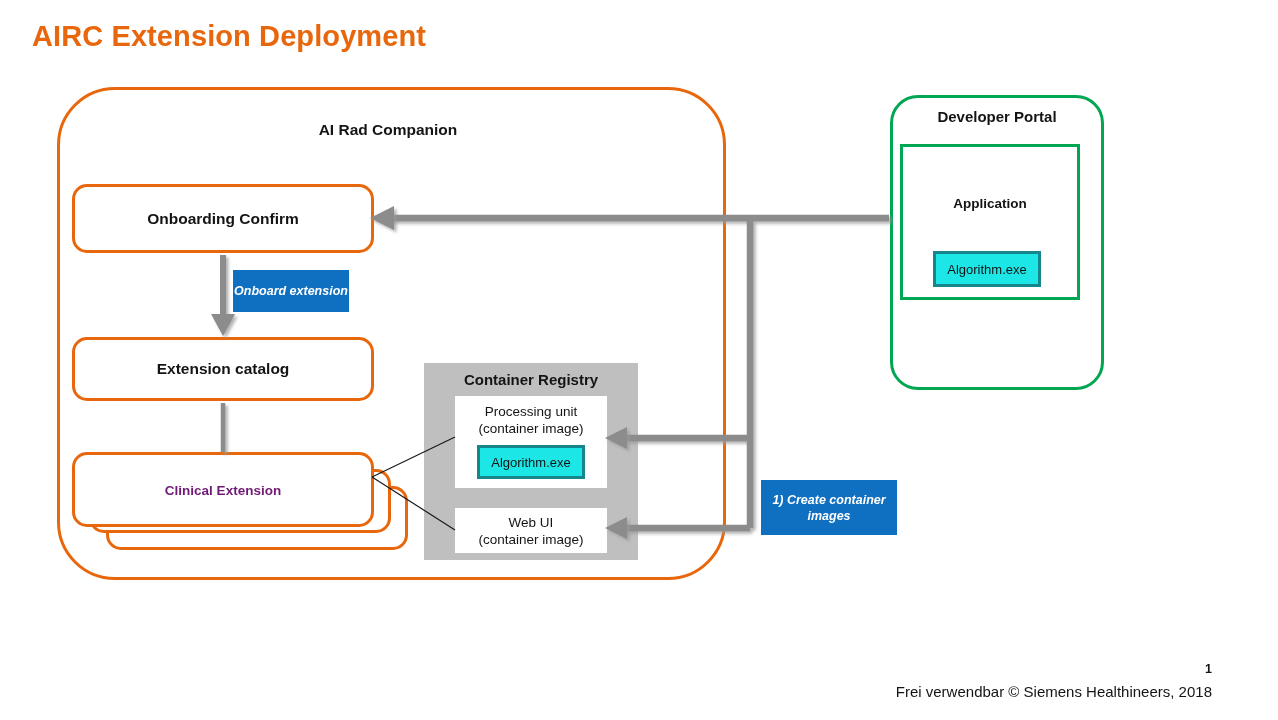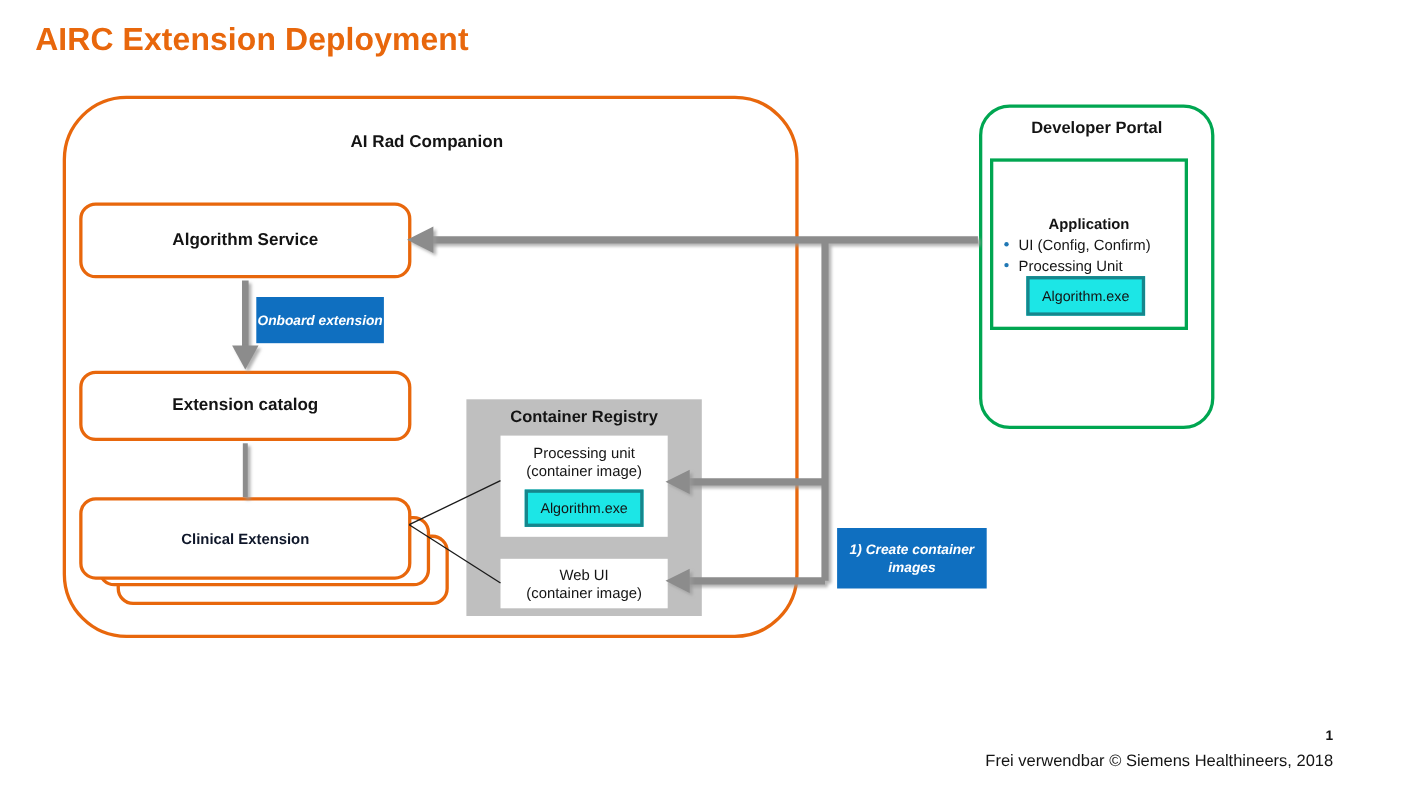--- a/index.html
+++ b/index.html
@@ -39,21 +39,21 @@
     text-align:center; font-size:15.5px; font-weight:bold; color:#141414;
   }
 
   #onboarding-service{ left:72px; top:184px; width:302px; height:69px; }
   #extension-catalog { left:72px; top:337px; width:302px; height:64px; }
 
   
   #ce-back2{ left:106px; top:486px; width:302px; height:64px; z-index:1;}
   #ce-back1{ left:89px;  top:469px; width:302px; height:64px; z-index:2;}
   #ce-front{ left:72px;  top:452px; width:302px; height:75px; z-index:3;}
-  #ce-front .lbl{ color:#0f172a; font-size:13.5px; font-weight:bold; }
+  #ce-front .lbl{ color:#701a75; font-size:13.5px; font-weight:bold; }
 
   
   #container-registry{
     left:424px; top:363px; width:214px; height:197px; background:#BFBFBF; z-index:4;
   }
   #cr-title{
     left:424px; top:369px; width:214px; height:22px; z-index:6;
     text-align:center; font-size:15px; font-weight:bold; color:#141414; line-height:22px;
   }
   .wbox{ background:#ffffff; }
@@ -133,21 +133,21 @@
 <body>
 
 <div id="slide">
 
   <div class="abs" id="title">AIRC Extension Deployment</div>
 
   <div class="abs" id="airc-container"></div>
   <div class="abs" id="airc-label">AI Rad Companion</div>
 
   <div class="abs obox" id="onboarding-service">
-    <span class="lbl">Algorithm Service</span>
+    <span class="lbl">Onboarding Confirm</span>
   </div>
 
   <div class="abs obox" id="extension-catalog">
     <span class="lbl">Extension catalog</span>
   </div>
 
   <div class="abs obox" id="ce-back2"></div>
   <div class="abs obox" id="ce-back1"></div>
   <div class="abs obox" id="ce-front">
     <span class="lbl">Clinical Extension</span>
@@ -166,30 +166,20 @@
 
   <div class="abs wbox" id="web-ui">
     <span class="t" id="wu-text">Web UI</span>
     <span class="t" style="top:23px;">(container image)</span>
   </div>
 
   <div class="abs" id="developer-portal"></div>
   <div class="abs" id="dp-label">Developer Portal</div>
   <div class="abs" id="application-box"></div>
   <div class="abs" id="app-title">Application</div>
-  <div class="abs" id="app-bullets">
-    <div class="bullet-row">
-      <span class="dot"></span>
-      <span>UI (Config, Confirm)</span>
-    </div>
-    <div class="bullet-row">
-      <span class="dot"></span>
-      <span>Processing Unit</span>
-    </div>
-  </div>
   <div class="abs algobox" id="algo-portal">
     <span class="t">Algorithm.exe</span>
   </div>
 
   <svg class="abs" id="wires" viewBox="0 0 1278 720" xmlns="http://www.w3.org/2000/svg">
     <defs>
       <filter id="softshadow" x="-30%" y="-30%" width="180%" height="190%">
         <feDropShadow dx="2.5" dy="2.5" stdDeviation="1.4" flood-color="#9a9a9a" flood-opacity="0.75"></feDropShadow>
       </filter>
     </defs>

